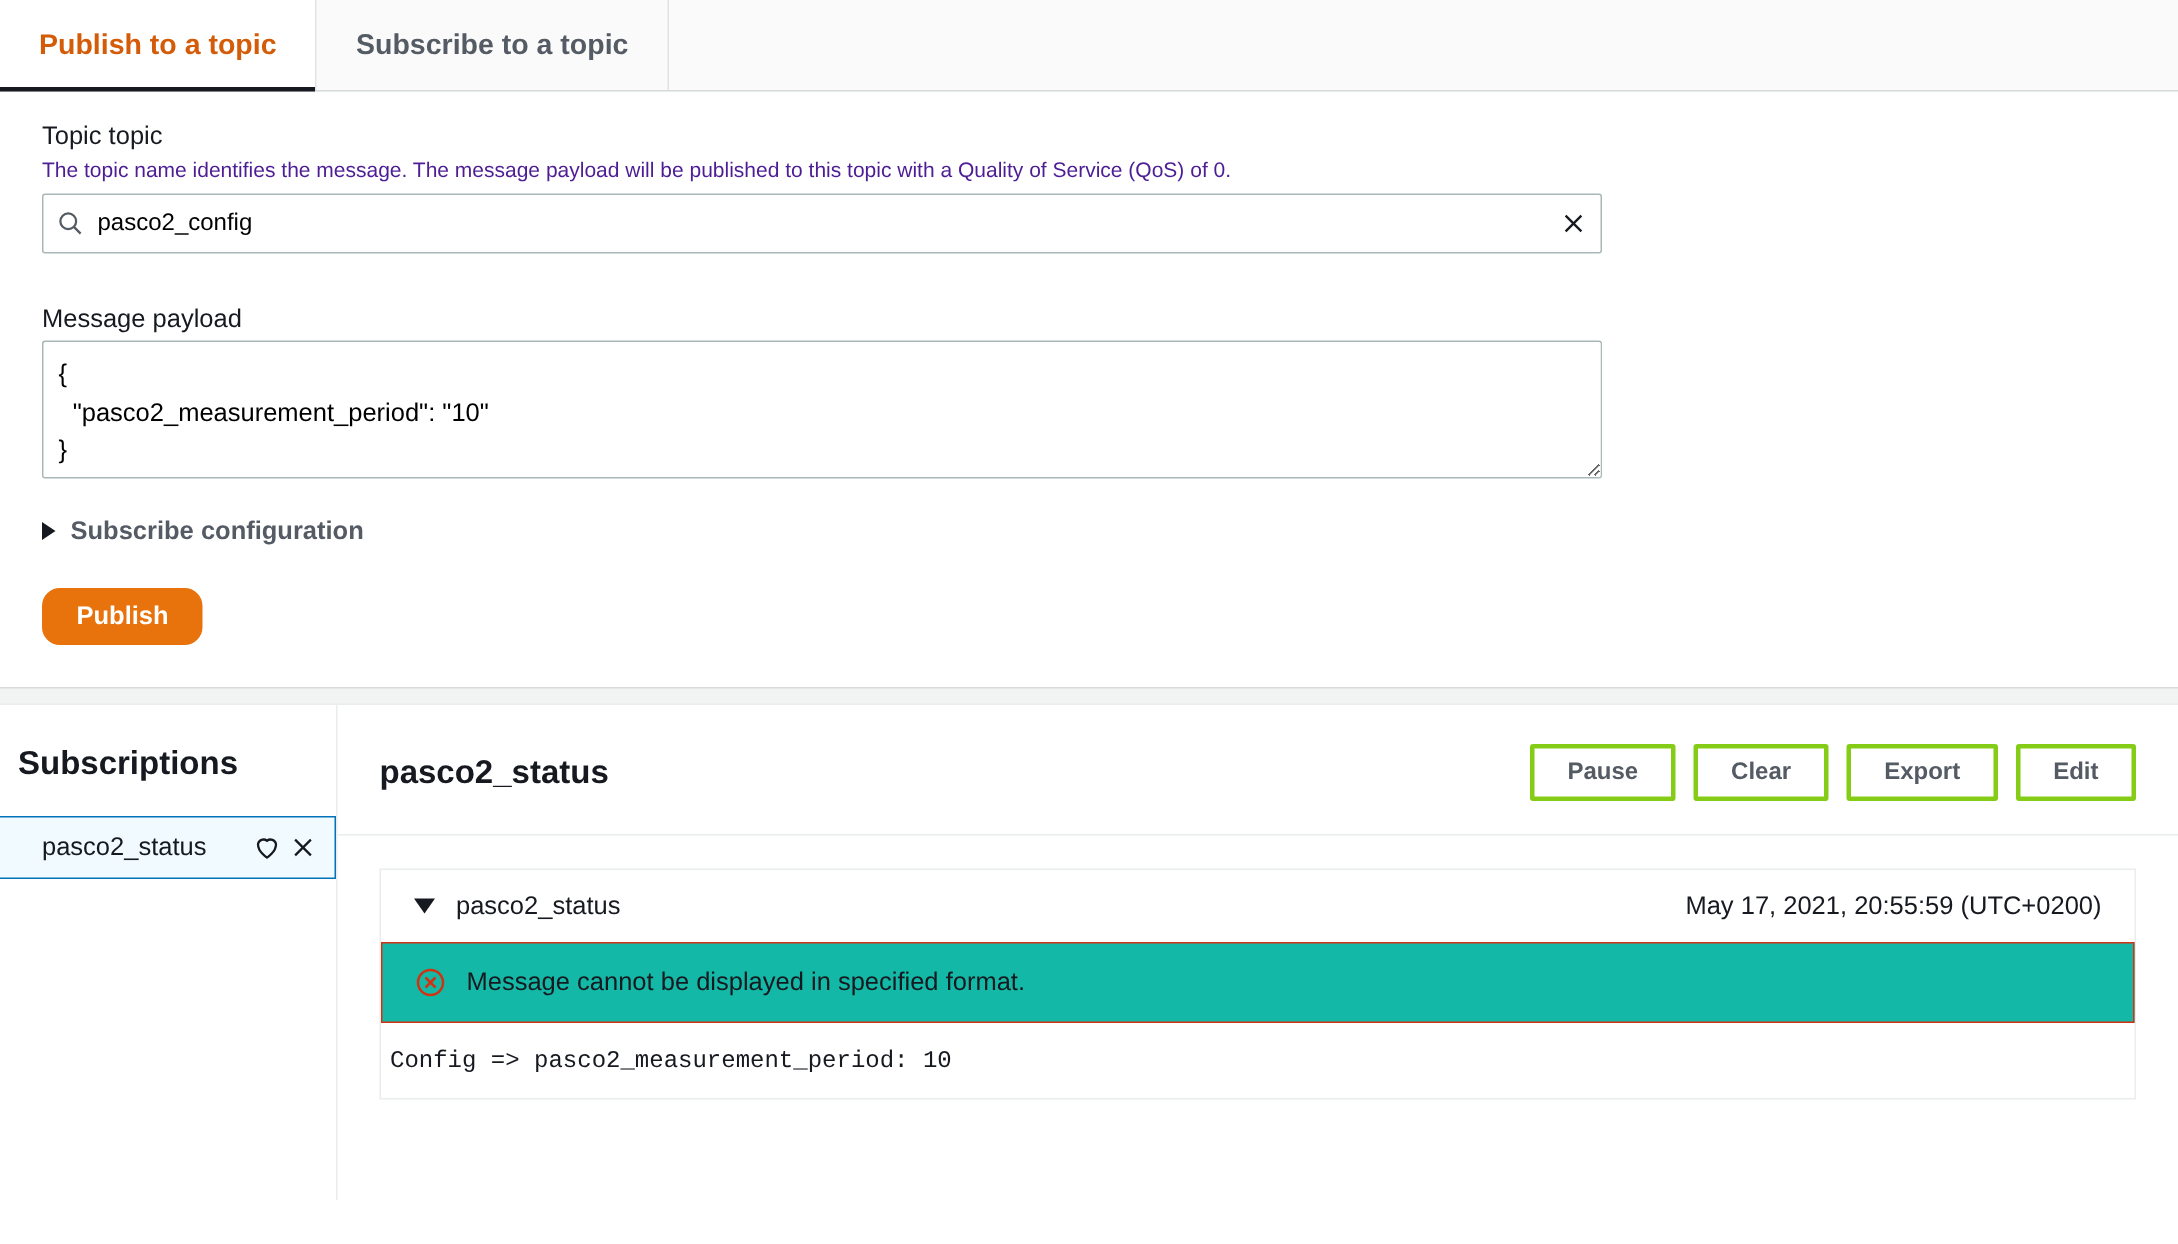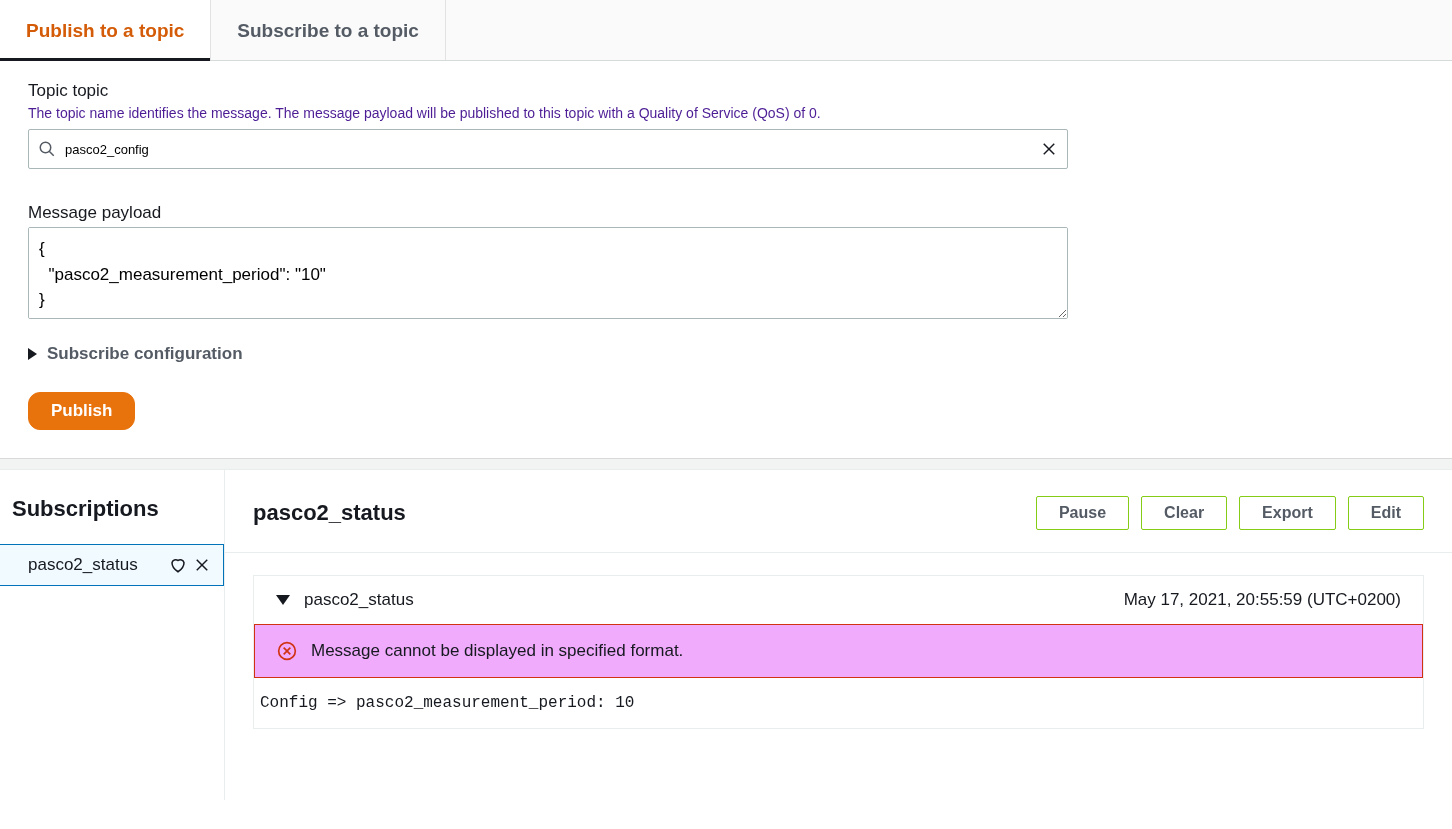--- a/index.html
+++ b/index.html
@@ -62,21 +62,21 @@
     position: absolute;
     right: 10px; top: 50%; transform: translateY(-50%);
     width: 18px; height: 18px;
     stroke: #16191f;
     cursor: pointer;
   }
   .topic-input {
     width: 100%;
     height: 40px;
     padding: 6px 40px 6px 36px;
-    font-size: 13px;
+    font-size: 16px;
     border: 1px solid #aab7b8;
     border-radius: 2px;
     outline: none;
   }
   .payload-area {
     margin-top: 34px;
   }
   .payload-textarea {
     width: 1040px;
     max-width: 100%;
@@ -158,21 +158,21 @@
     padding: 26px 28px 22px 28px;
     border-bottom: 1px solid #eaeded;
   }
   .detail-title {
     font-size: 22px;
     font-weight: 700;
   }
   .btn-row { display: flex; gap: 12px; }
   .btn {
     background: #ffffff;
-    border: 1px solid #84cc16;
+    border: 3px solid #84cc16;
     color: #545b64;
     font-weight: 700;
     font-size: 16px;
     padding: 7px 22px;
     border-radius: 2px;
     cursor: pointer;
   }
   .msg-card {
     margin: 22px 28px;
     border: 1px solid #eaeded;
@@ -194,21 +194,21 @@
     border-right: 7px solid transparent;
     border-top: 10px solid #16191f;
     cursor: pointer;
   }
   .msg-name { font-size: 17px; }
   .msg-time { font-size: 17px; color: #16191f; }
   .err-banner {
     display: flex;
     align-items: center;
     gap: 14px;
-    background: #f0abfc;
+    background: #14b8a6;
     border: 1px solid #d13212;
     padding: 16px 22px;
     font-size: 17px;
   }
   .err-icon {
     width: 20px; height: 20px;
     flex-shrink: 0;
   }
   .raw-line {
     padding: 16px 6px 16px 6px;

